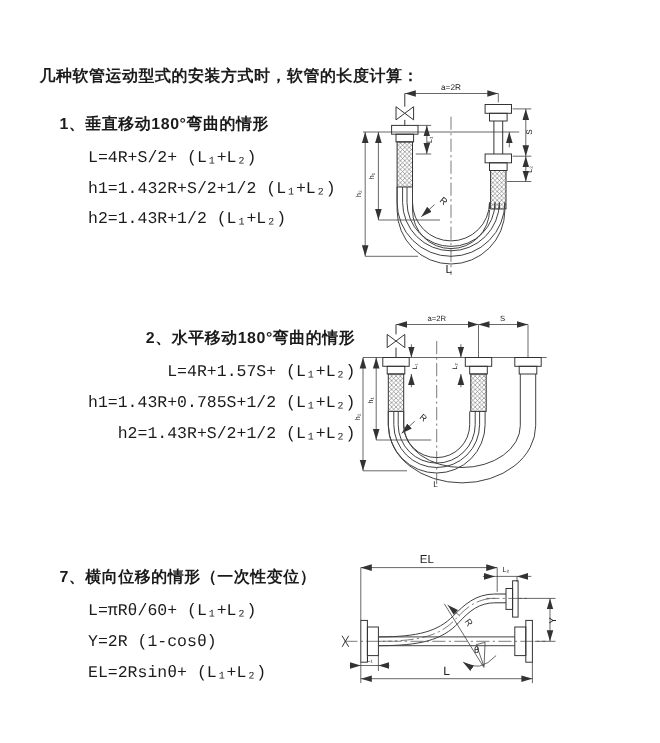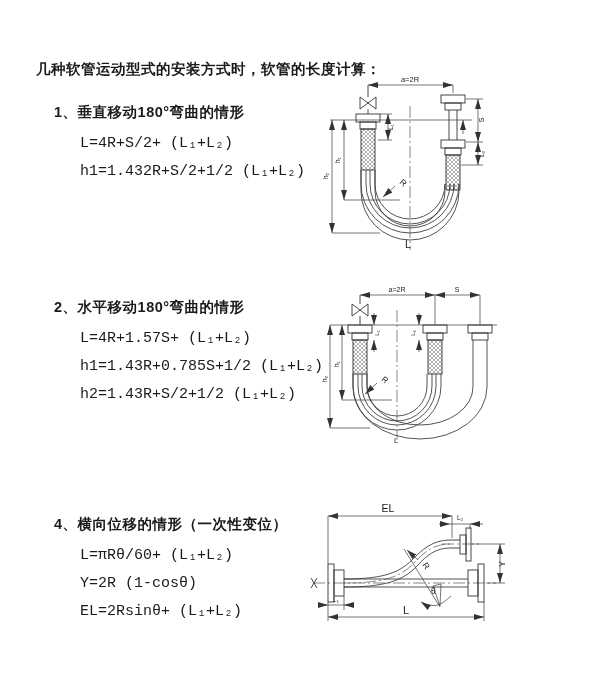--- a/index.html
+++ b/index.html
@@ -26,34 +26,35 @@
 </head>
 <body>
 
 <div class="page-title">几种软管运动型式的安装方式时，软管的长度计算：</div>
 
 <div class="sec" style="top:103px;">
   <div class="sec-heading">1、垂直移动180°弯曲的情形</div>
   <div class="formulas">
     <p>L=4R+S/2+ (L₁+L₂)</p>
     <p>h1=1.432R+S/2+1/2 (L₁+L₂)</p>
+    <p>h2=1.43R+1/2 (L₁+L₂)</p>
   </div>
 </div>
 
-<div class="sec" style="top:298px;">
+<div class="sec" style="top:298px;text-align:right;">
   <div class="sec-heading">2、水平移动180°弯曲的情形</div>
   <div class="formulas">
     <p>L=4R+1.57S+ (L₁+L₂)</p>
     <p>h1=1.43R+0.785S+1/2 (L₁+L₂)</p>
     <p>h2=1.43R+S/2+1/2 (L₁+L₂)</p>
   </div>
 </div>
 
 <div class="sec" style="top:515px;">
-  <div class="sec-heading">4、横向位移的情形（一次性变位）</div>
+  <div class="sec-heading">7、横向位移的情形（一次性变位）</div>
   <div class="formulas">
     <p>L=πRθ/60+ (L₁+L₂)</p>
     <p>Y=2R (1-cosθ)</p>
     <p>EL=2Rsinθ+ (L₁+L₂)</p>
   </div>
 </div>
 
 <svg class="diag" style="left:312px; top:70px;" width="250" height="185" viewBox="0 0 250 185">
   <defs>
     <pattern id="hp1" width="4" height="4" patternUnits="userSpaceOnUse">

